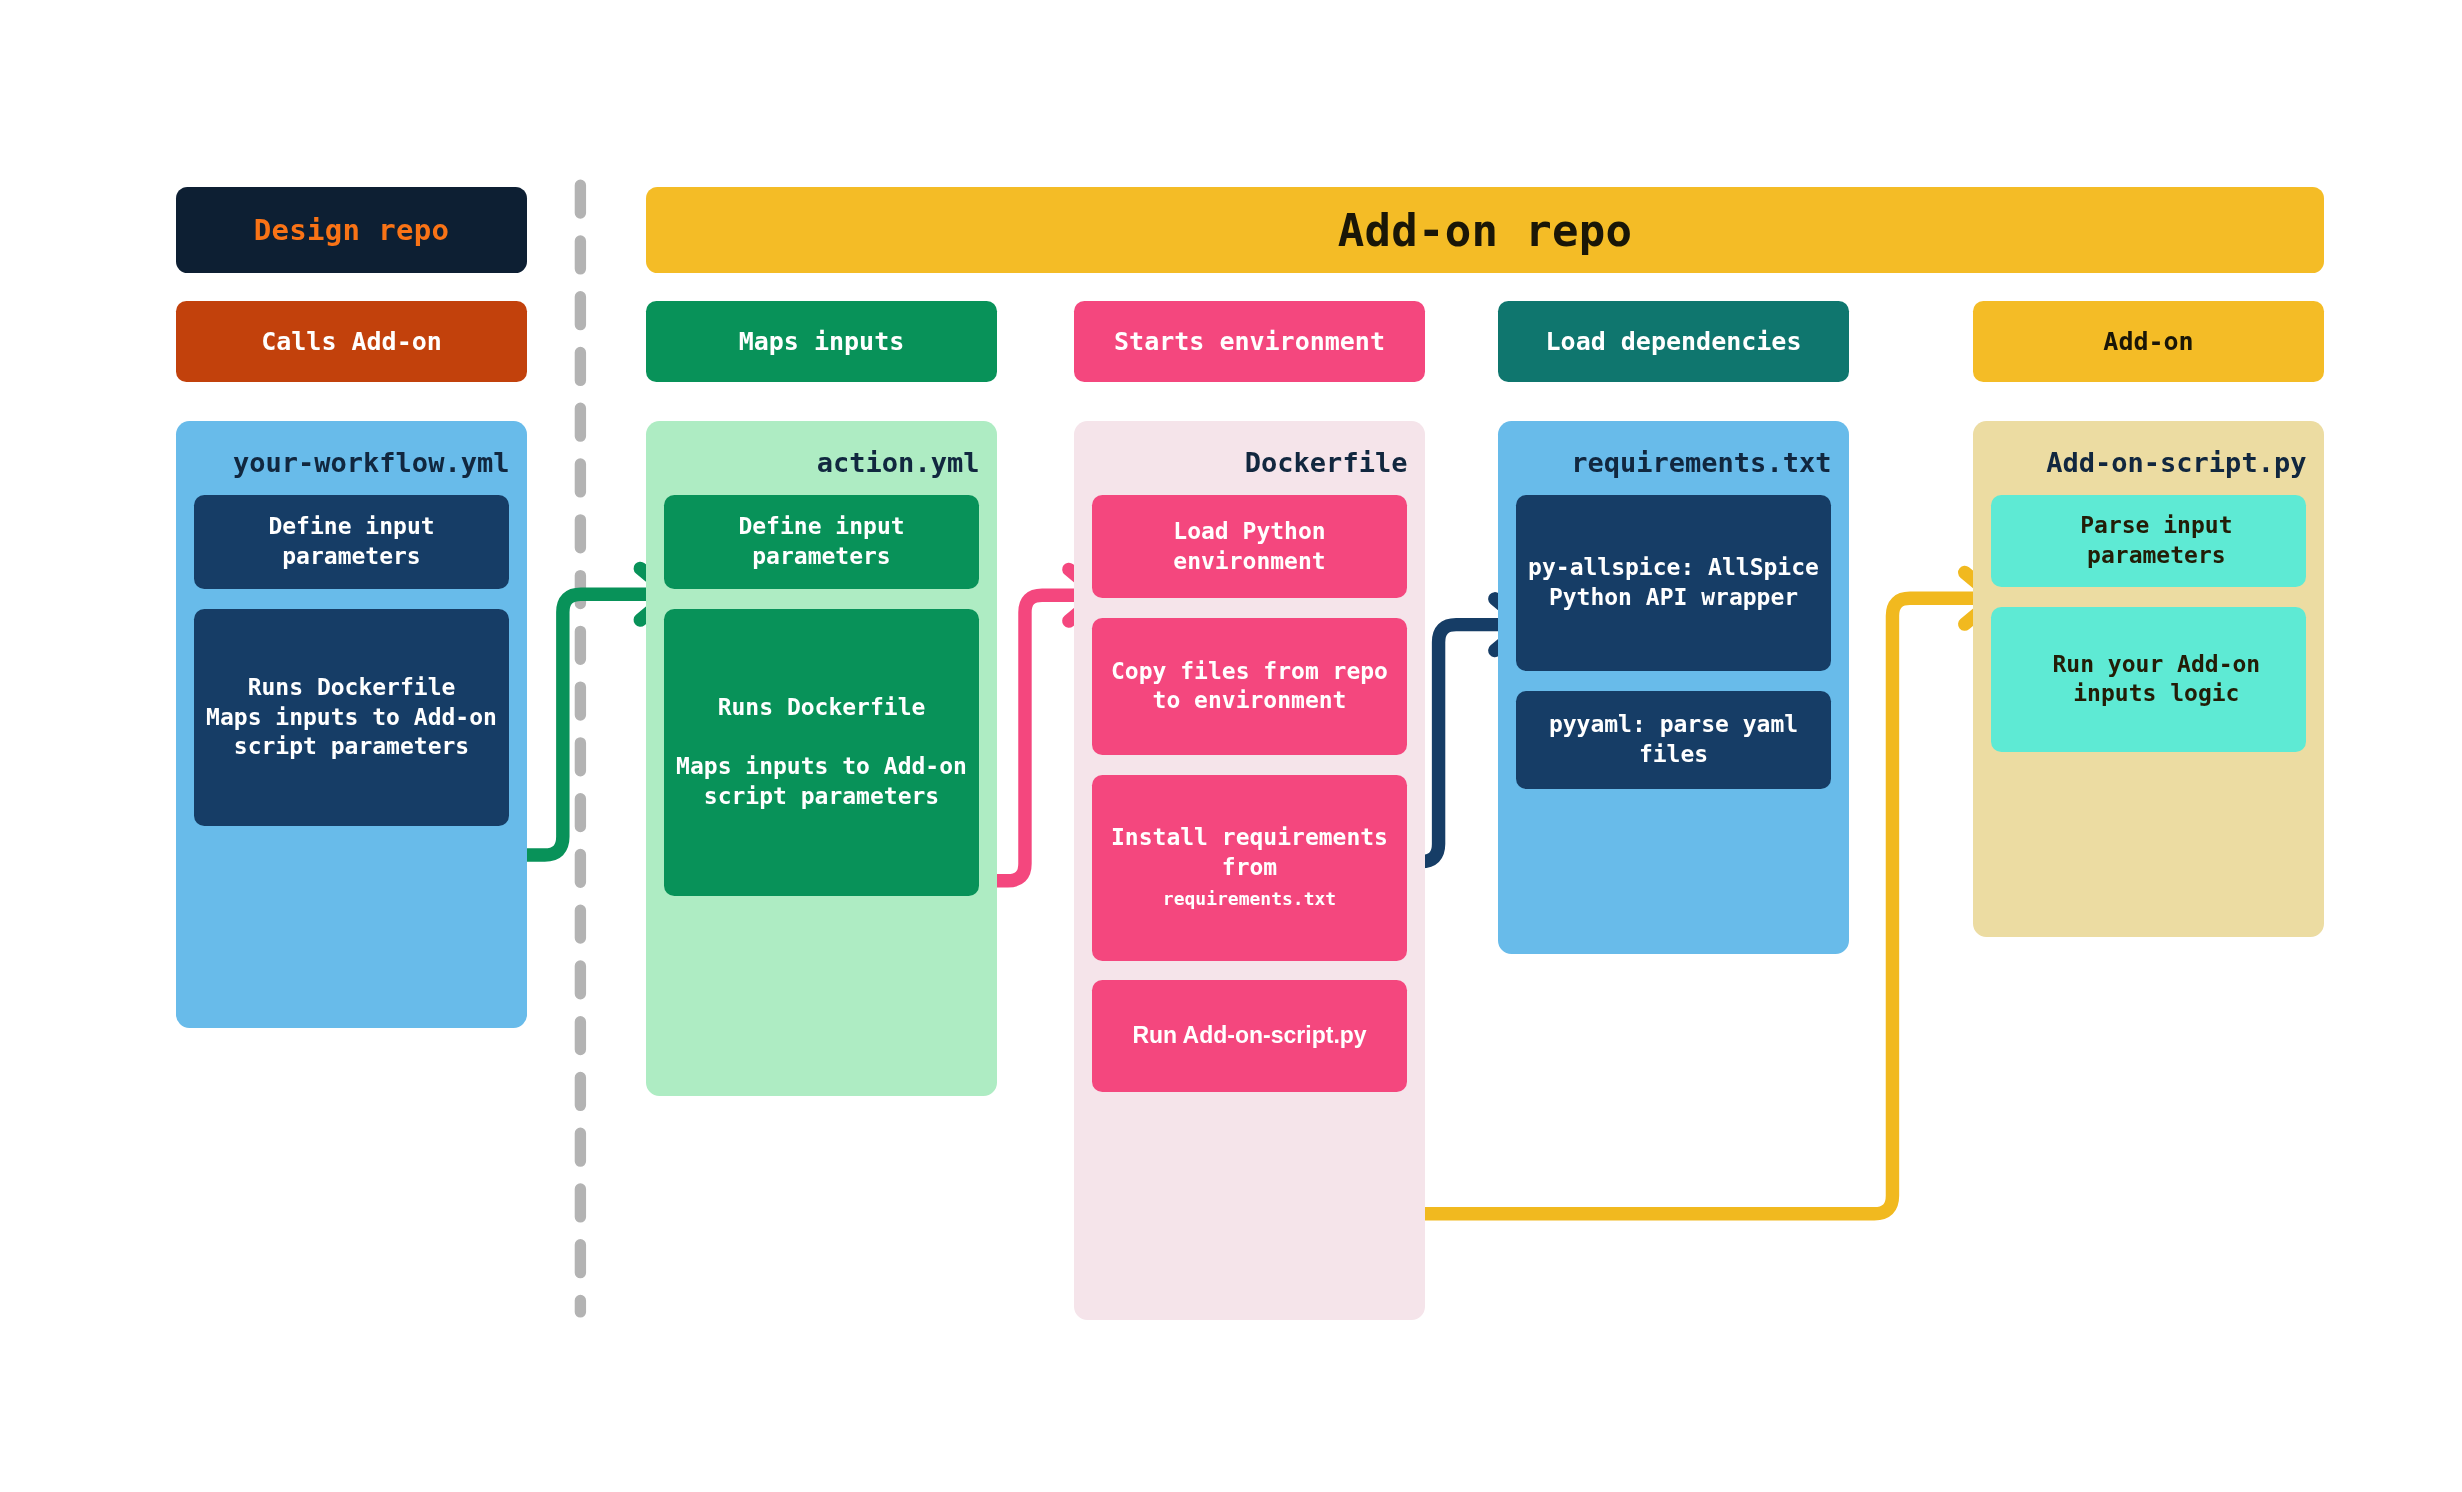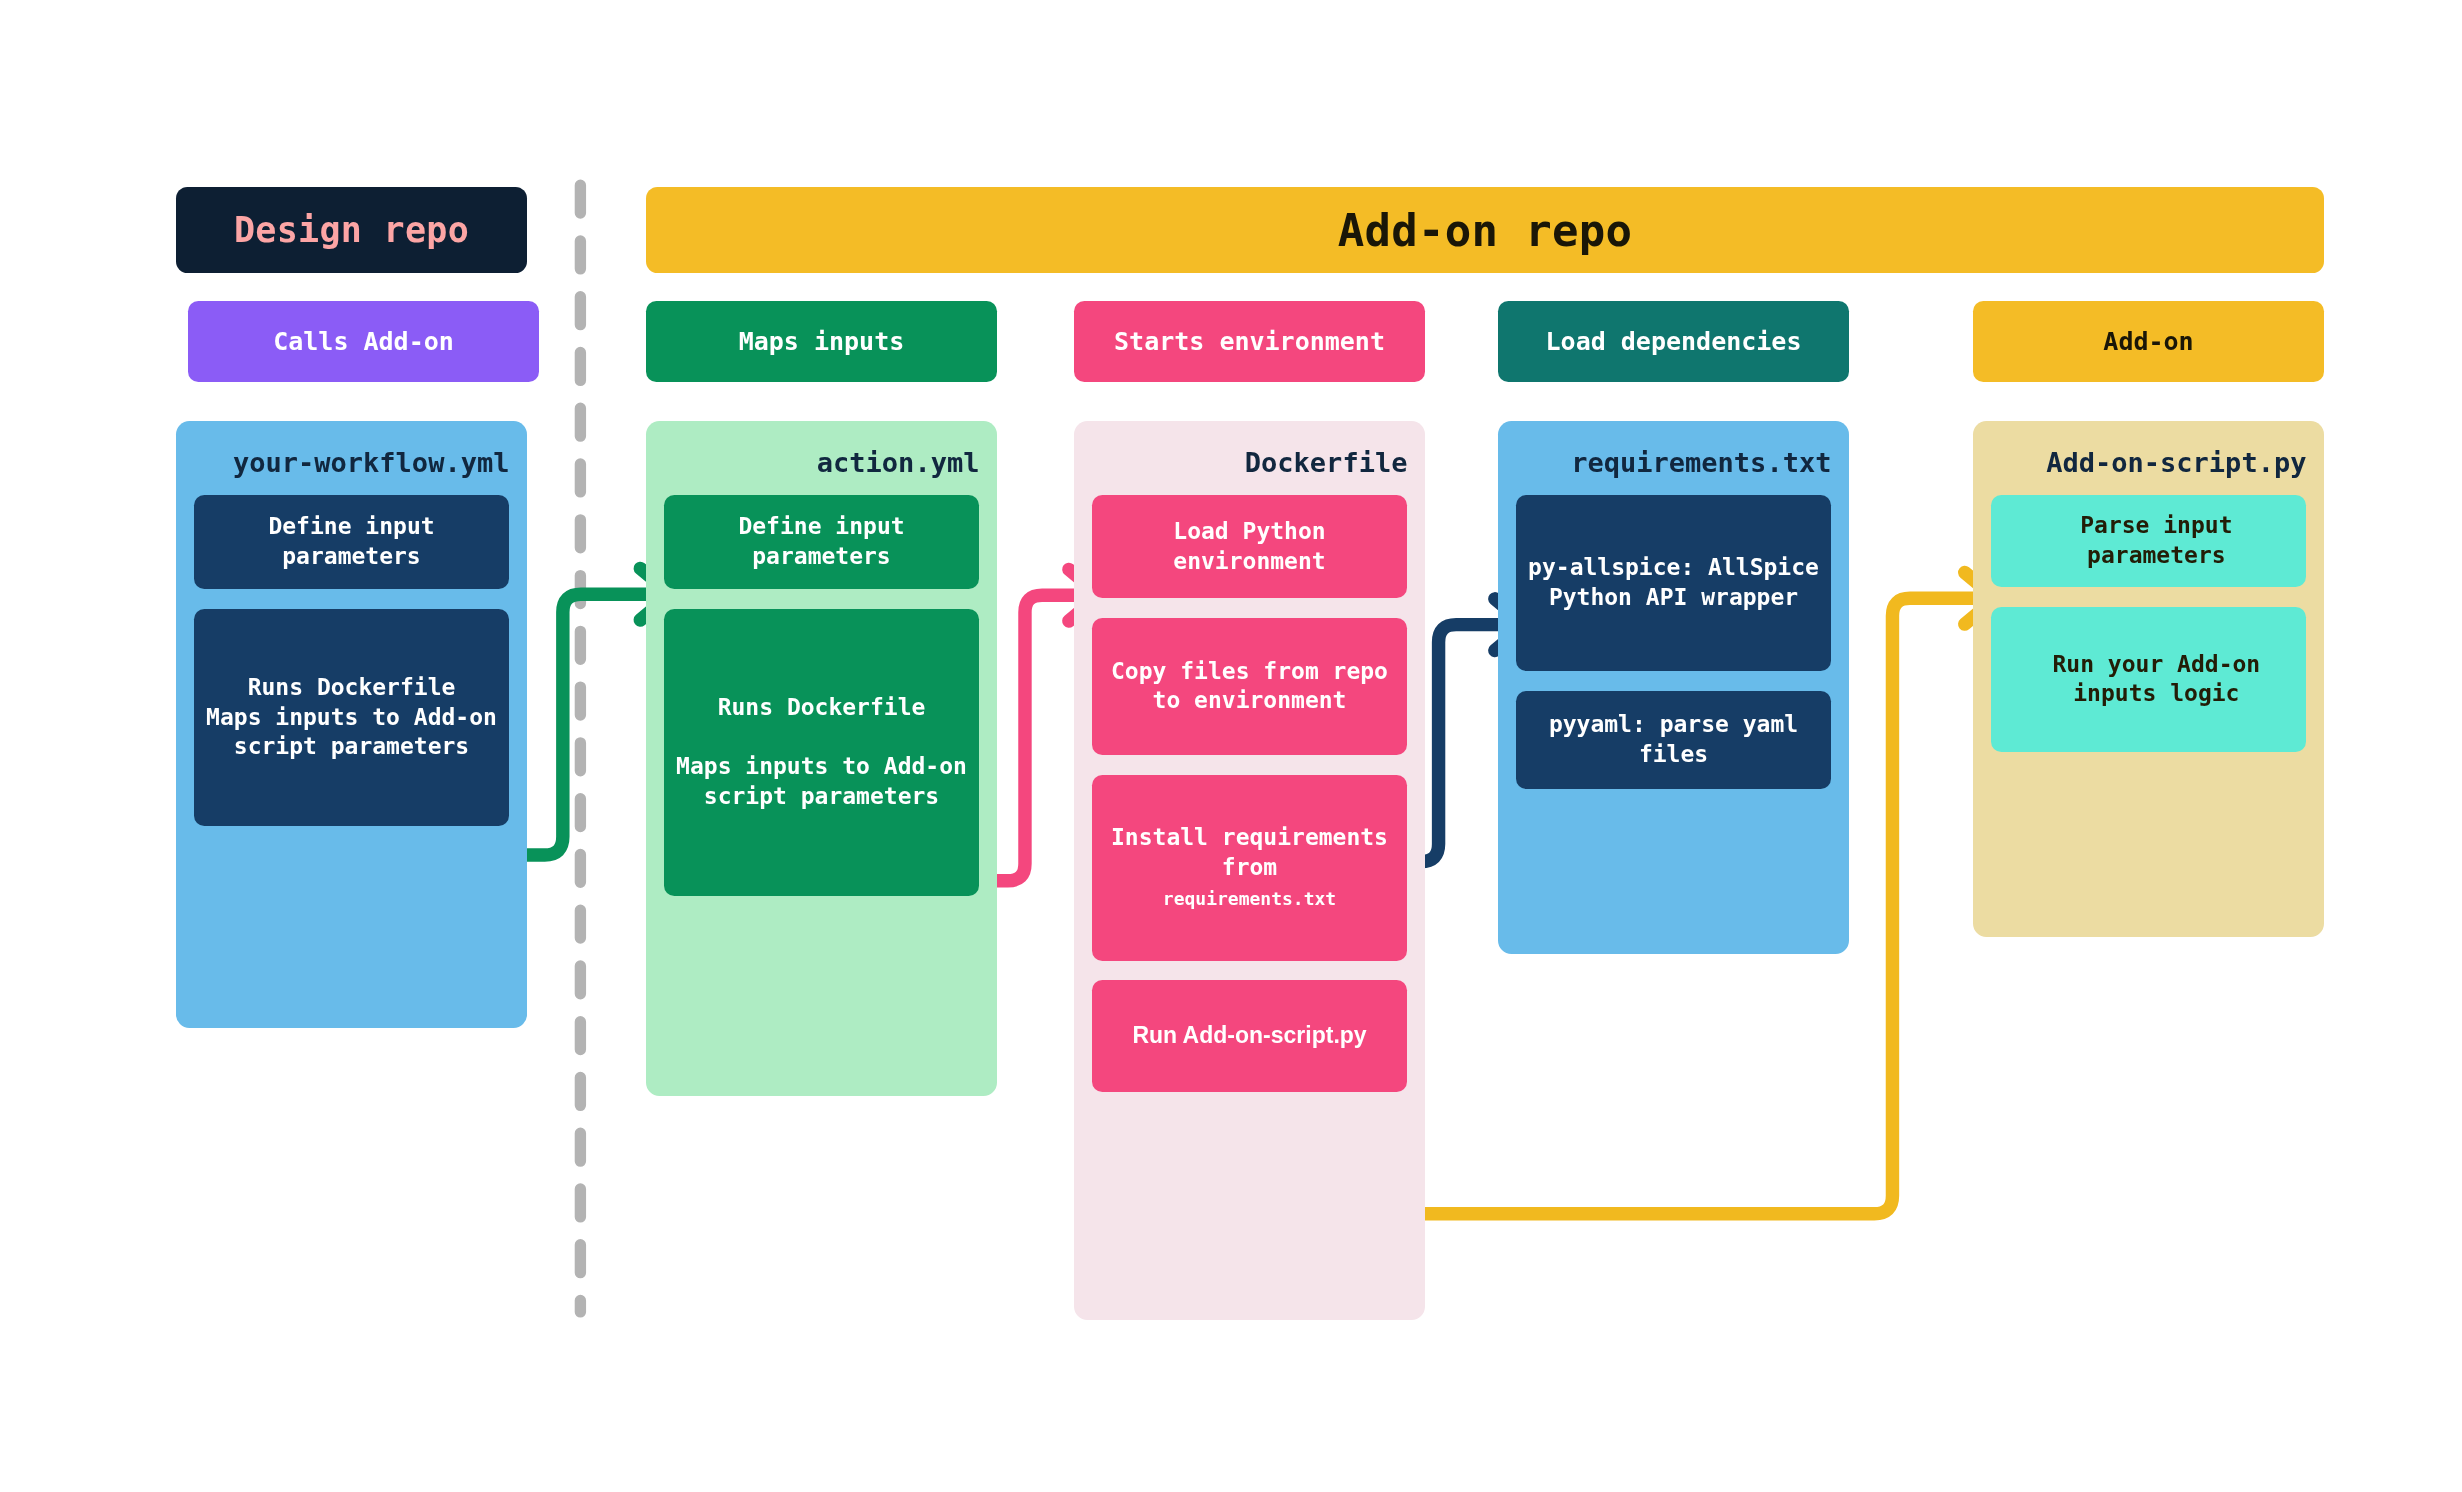--- a/index.html
+++ b/index.html
@@ -10,33 +10,33 @@
   
   .abs{position:absolute;box-sizing:border-box;}
 
   
   .titlechip{
     display:flex;align-items:center;justify-content:center;
     border-radius:11.4px;font-weight:700;letter-spacing:0.3px;
   }
   .design-repo{
     left:176px;top:187px;width:351px;height:86px;
-    background:#0d1f33;color:#fca5a5;font-size:35px;
+    background:#0d1f33;color:#f97316;font-size:29px;
   }
   .addon-repo{
     left:646px;top:187px;width:1678px;height:86px;
     background:#f4bc26;color:#1a1607;font-size:44px;
   }
 
   
   .subchip{
     display:flex;align-items:center;justify-content:center;
     border-radius:10.3px;height:81px;top:301px;font-size:25px;font-weight:700;
   }
-  .sub-calls  {left:188px; width:351px; background:#8b5cf6; color:#ffffff;}
+  .sub-calls  {left:176px; width:351px; background:#c2410c; color:#ffffff;}
   .sub-maps   {left:646px;width:351px; background:#089259; color:#ffffff;}
   .sub-starts {left:1074px;width:351px; background:#f4477e; color:#ffffff;}
   .sub-deps   {left:1498px;width:351px; background:#0f766e; color:#ffffff;}
   .sub-addon  {left:1973px;width:351px; background:#f4bc26; color:#1a1607;}
 
   
   .panel{
     border-radius:13.4px;top:421px;width:351px;
     display:flex;flex-direction:column;align-items:flex-end;
     padding:13.4px 17.6px 18.6px 17.6px;

